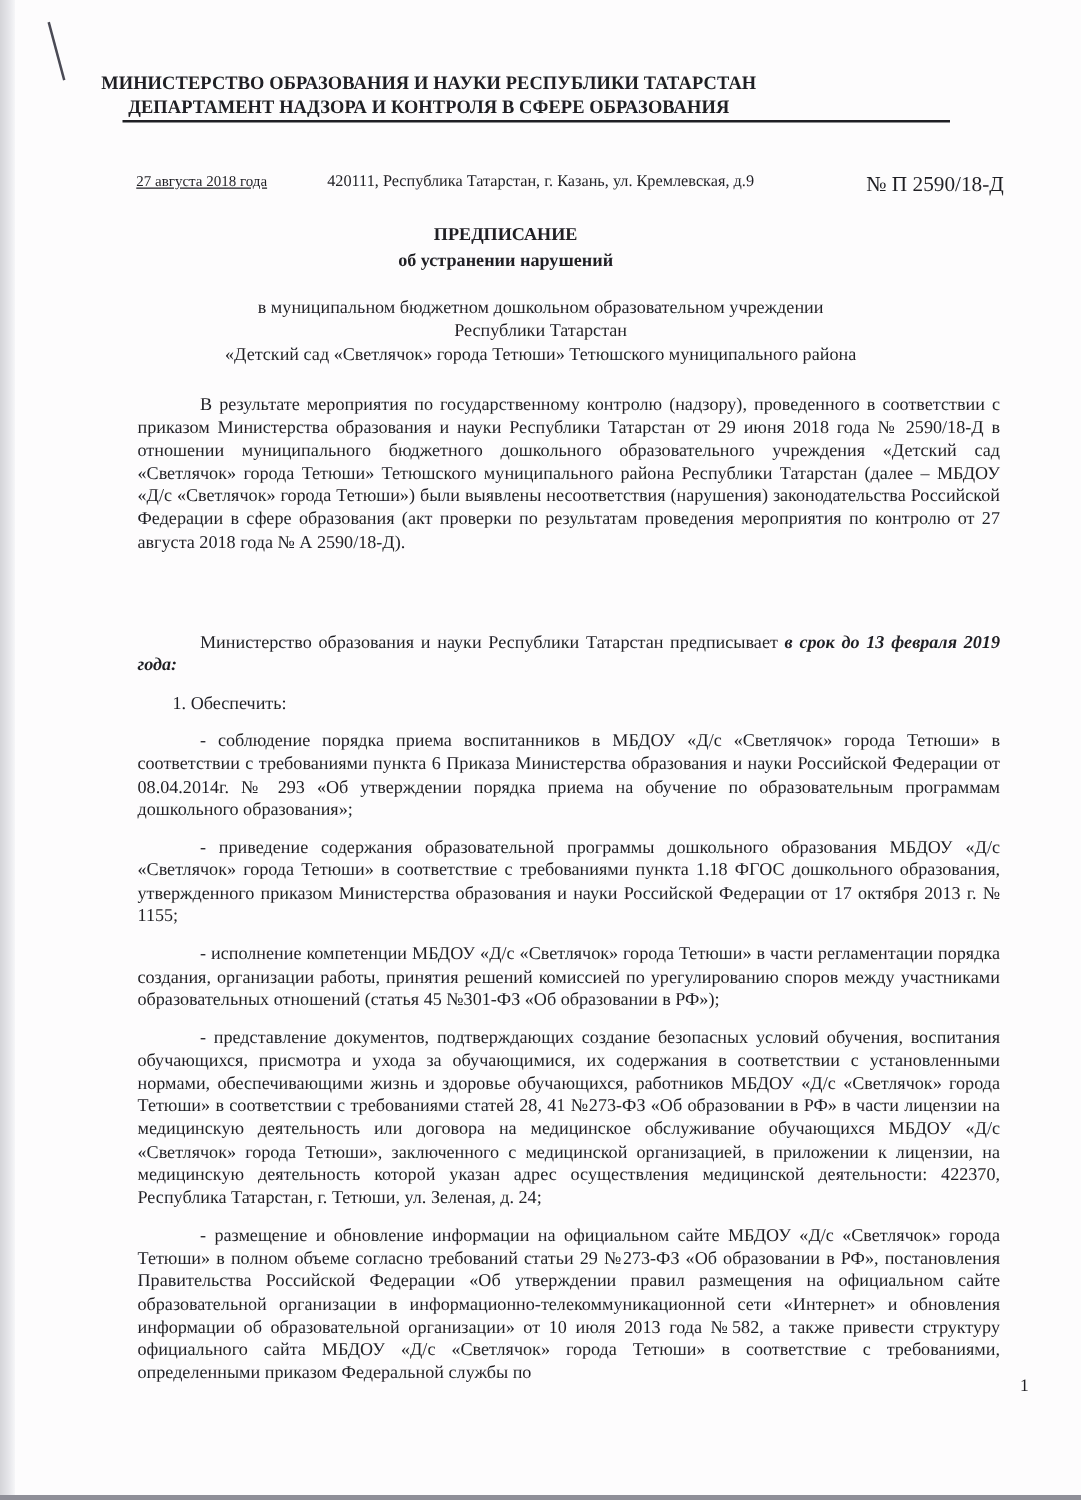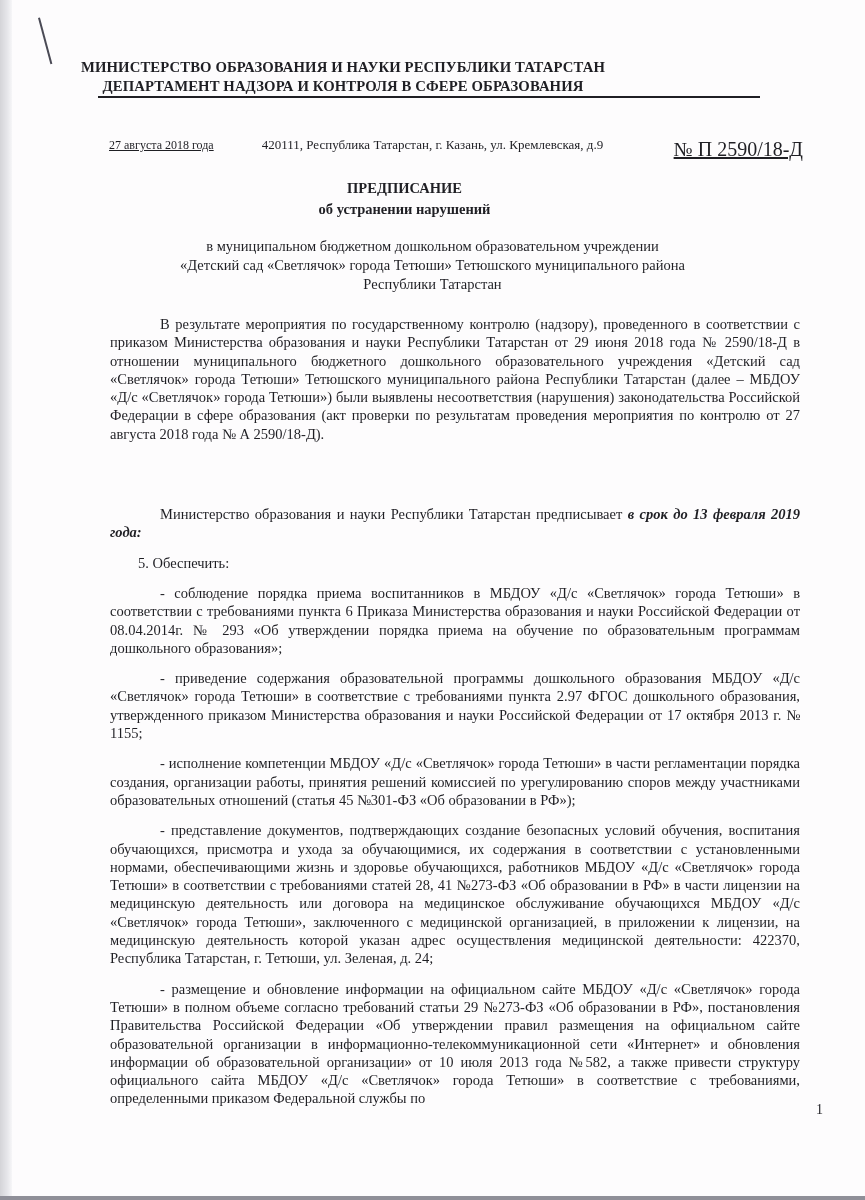--- a/index.html
+++ b/index.html
@@ -33,22 +33,21 @@
   }
   .address {
     position: absolute; left: 0; top: 100px; width: 865px; text-align: center;
     font-size: 13px; line-height: 18px; margin-top: 36px;
   }
   .date {
     position: absolute; left: 109px; top: 138px; font-size: 12px;
     text-decoration: underline;
   }
   .number {
-    position: absolute; right: 62px; top: 138px; font-size: 20px;
-    text-decoration: underline;
+    position: absolute; right: 62px; top: 138px; font-size: 17px;
   }
   .title {
     position: absolute; left: 0; top: 178px; width: 809px; text-align: center;
     font-weight: bold; font-size: 14.5px; line-height: 21px;
   }
   .subject {
     position: absolute; left: 0; top: 237px; width: 865px; text-align: center;
     font-size: 14.5px; line-height: 19px;
   }
   .body {
@@ -80,30 +79,30 @@
 <div class="date">27 августа 2018 года</div>
 <div class="number">№ П 2590/18-Д</div>
 
 <div class="title">
   <div>ПРЕДПИСАНИЕ</div>
   <div>об устранении нарушений</div>
 </div>
 
 <div class="subject">
   <div>в муниципальном бюджетном дошкольном образовательном учреждении</div>
+  <div>Республики Татарстан</div>
   <div>«Детский сад «Светлячок» города Тетюши» Тетюшского муниципального района</div>
-  <div>Республики Татарстан</div>
 </div>
 
 <div class="body">
   <p class="indent">В результате мероприятия по государственному контролю (надзору), проведенного в соответствии с приказом Министерства образования и науки Республики Татарстан от 29 июня 2018 года № 2590/18-Д в отношении муниципального бюджетного дошкольного образовательного учреждения «Детский сад «Светлячок» города Тетюши» Тетюшского муниципального района Республики Татарстан (далее – МБДОУ «Д/с «Светлячок» города Тетюши») были выявлены несоответствия (нарушения) законодательства Российской Федерации в сфере образования (акт проверки по результатам проведения мероприятия по контролю от 27 августа 2018 года № А 2590/18-Д).</p>
   <div class="gap"></div>
   <p class="indent"><span>Министерство образования и науки Республики Татарстан предписывает </span><span class="deadline">в срок до 13 февраля 2019 года:</span></p>
-  <p class="item1">5.  Обеспечить:</p>
+  <p class="item1">1.  Обеспечить:</p>
   <p class="indent">- соблюдение порядка приема воспитанников в МБДОУ «Д/с «Светлячок» города Тетюши» в соответствии с требованиями пункта 6 Приказа Министерства образования и науки Российской Федерации от 08.04.2014г. № 293 «Об утверждении порядка приема на обучение по образовательным программам дошкольного образования»;</p>
-  <p class="indent">- приведение содержания образовательной программы дошкольного образования МБДОУ «Д/с «Светлячок» города Тетюши» в соответствие с требованиями пункта 2.97 ФГОС дошкольного образования, утвержденного приказом Министерства образования и науки Российской Федерации от 17 октября 2013 г. № 1155;</p>
+  <p class="indent">- приведение содержания образовательной программы дошкольного образования МБДОУ «Д/с «Светлячок» города Тетюши» в соответствие с требованиями пункта 1.18 ФГОС дошкольного образования, утвержденного приказом Министерства образования и науки Российской Федерации от 17 октября 2013 г. № 1155;</p>
   <p class="indent">- исполнение компетенции МБДОУ «Д/с «Светлячок» города Тетюши» в части регламентации порядка создания, организации работы, принятия решений комиссией по урегулированию споров между участниками образовательных отношений (статья 45 №301-ФЗ «Об образовании в РФ»);</p>
   <p class="indent">- представление документов, подтверждающих создание безопасных условий обучения, воспитания обучающихся, присмотра и ухода за обучающимися, их содержания в соответствии с установленными нормами, обеспечивающими жизнь и здоровье обучающихся, работников МБДОУ «Д/с «Светлячок» города Тетюши» в соответствии с требованиями статей 28, 41 №273-ФЗ «Об образовании в РФ» в части лицензии на медицинскую деятельность или договора на медицинское обслуживание обучающихся МБДОУ «Д/с «Светлячок» города Тетюши», заключенного с медицинской организацией, в приложении к лицензии, на медицинскую деятельность которой указан адрес осуществления медицинской деятельности: 422370, Республика Татарстан, г. Тетюши, ул. Зеленая, д. 24;</p>
   <p class="indent">- размещение и обновление информации на официальном сайте МБДОУ «Д/с «Светлячок» города Тетюши» в полном объеме согласно требований статьи 29 №273-ФЗ «Об образовании в РФ», постановления Правительства Российской Федерации «Об утверждении правил размещения на официальном сайте образовательной организации в информационно-телекоммуникационной сети «Интернет» и обновления информации об образовательной организации» от 10 июля 2013 года №582, а также привести структуру официального сайта МБДОУ «Д/с «Светлячок» города Тетюши» в соответствие с требованиями, определенными приказом Федеральной службы по</p>
 </div>
 
 <div class="page-num">1</div>
 <div class="bottom-shadow"></div>
 
 </body></html>

